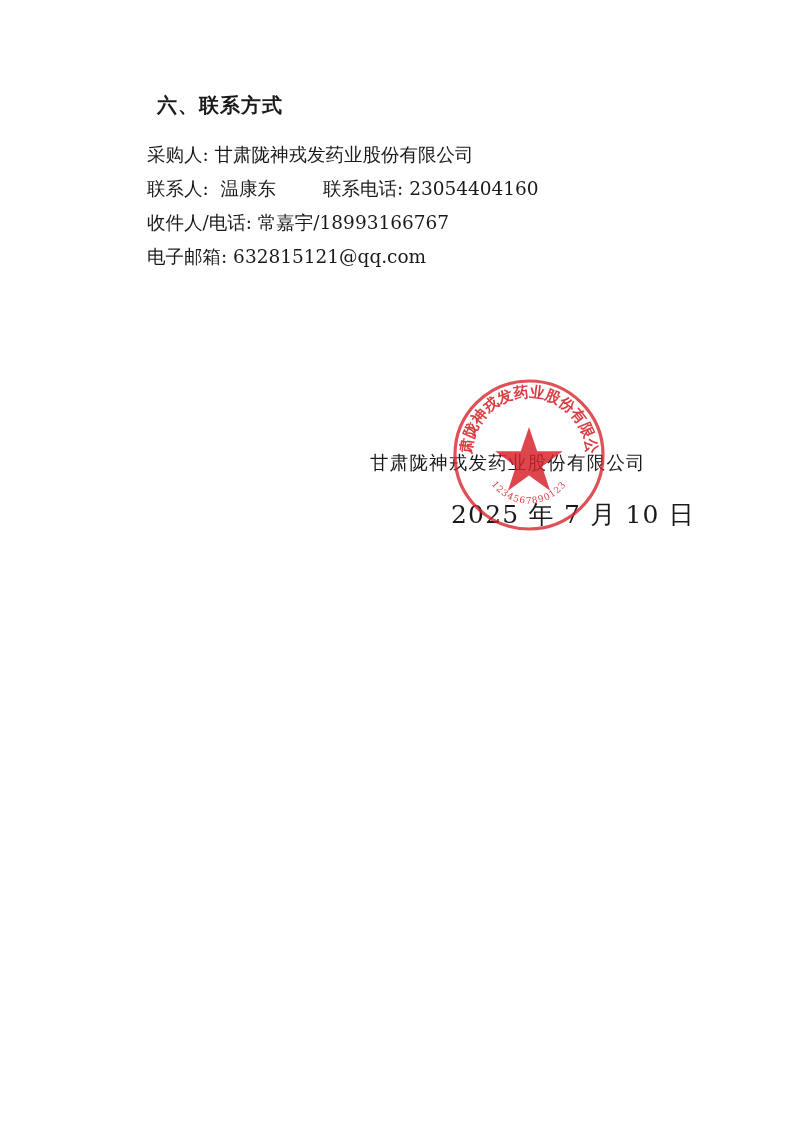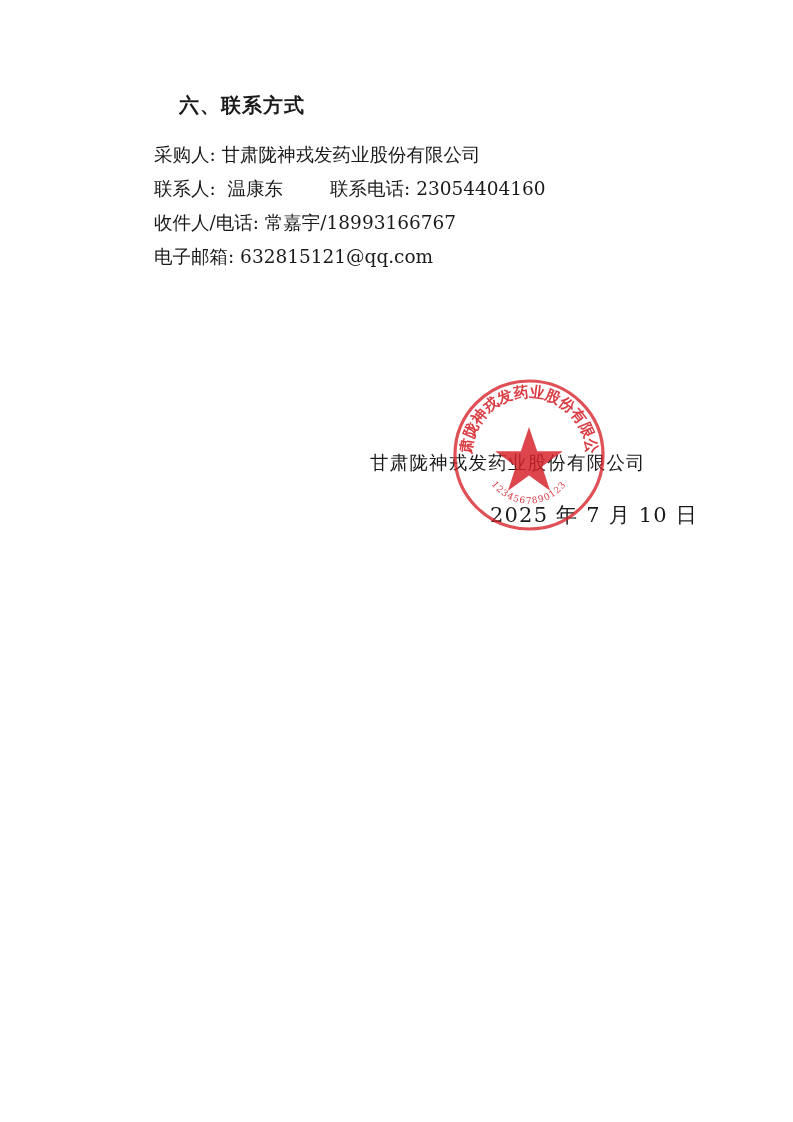--- a/index.html
+++ b/index.html
@@ -22,25 +22,24 @@
     box-sizing: border-box;
   }
   .section-heading {
     position: absolute;
     left: 157px;
     top: 92px;
     font-size: 20px;
     font-weight: bold;
     letter-spacing: 1px;
     font-family: "DejaVu Serif", "Liberation Serif", serif;
-    margin-left: 22px;
   }
   .contact-block {
     position: absolute;
-    left: 154px;
+    left: 147px;
     top: 138px;
     width: 560px;
   }
   .contact-line {
     font-size: 18.5px;
     line-height: 34px;
     white-space: pre;
     font-family: "DejaVu Serif", "Liberation Serif", serif;
   }
   .sign-block {
@@ -51,24 +50,24 @@
     text-align: left;
   }
   .sign-company {
     font-size: 18.5px;
     line-height: 30px;
     letter-spacing: 1.2px;
     white-space: pre;
     font-family: "DejaVu Serif", "Liberation Serif", serif;
   }
   .sign-date {
-    font-size: 21px;
+    font-size: 25px;
     line-height: 30px;
     margin-top: 22px;
-    margin-left: 120px;
+    margin-left: 81px;
     letter-spacing: 1.2px;
     white-space: pre;
     font-family: "DejaVu Serif", "Liberation Serif", serif;
   }
   
   .seal {
     position: absolute;
     left: 449px;
     top: 375px;
     width: 160px;

